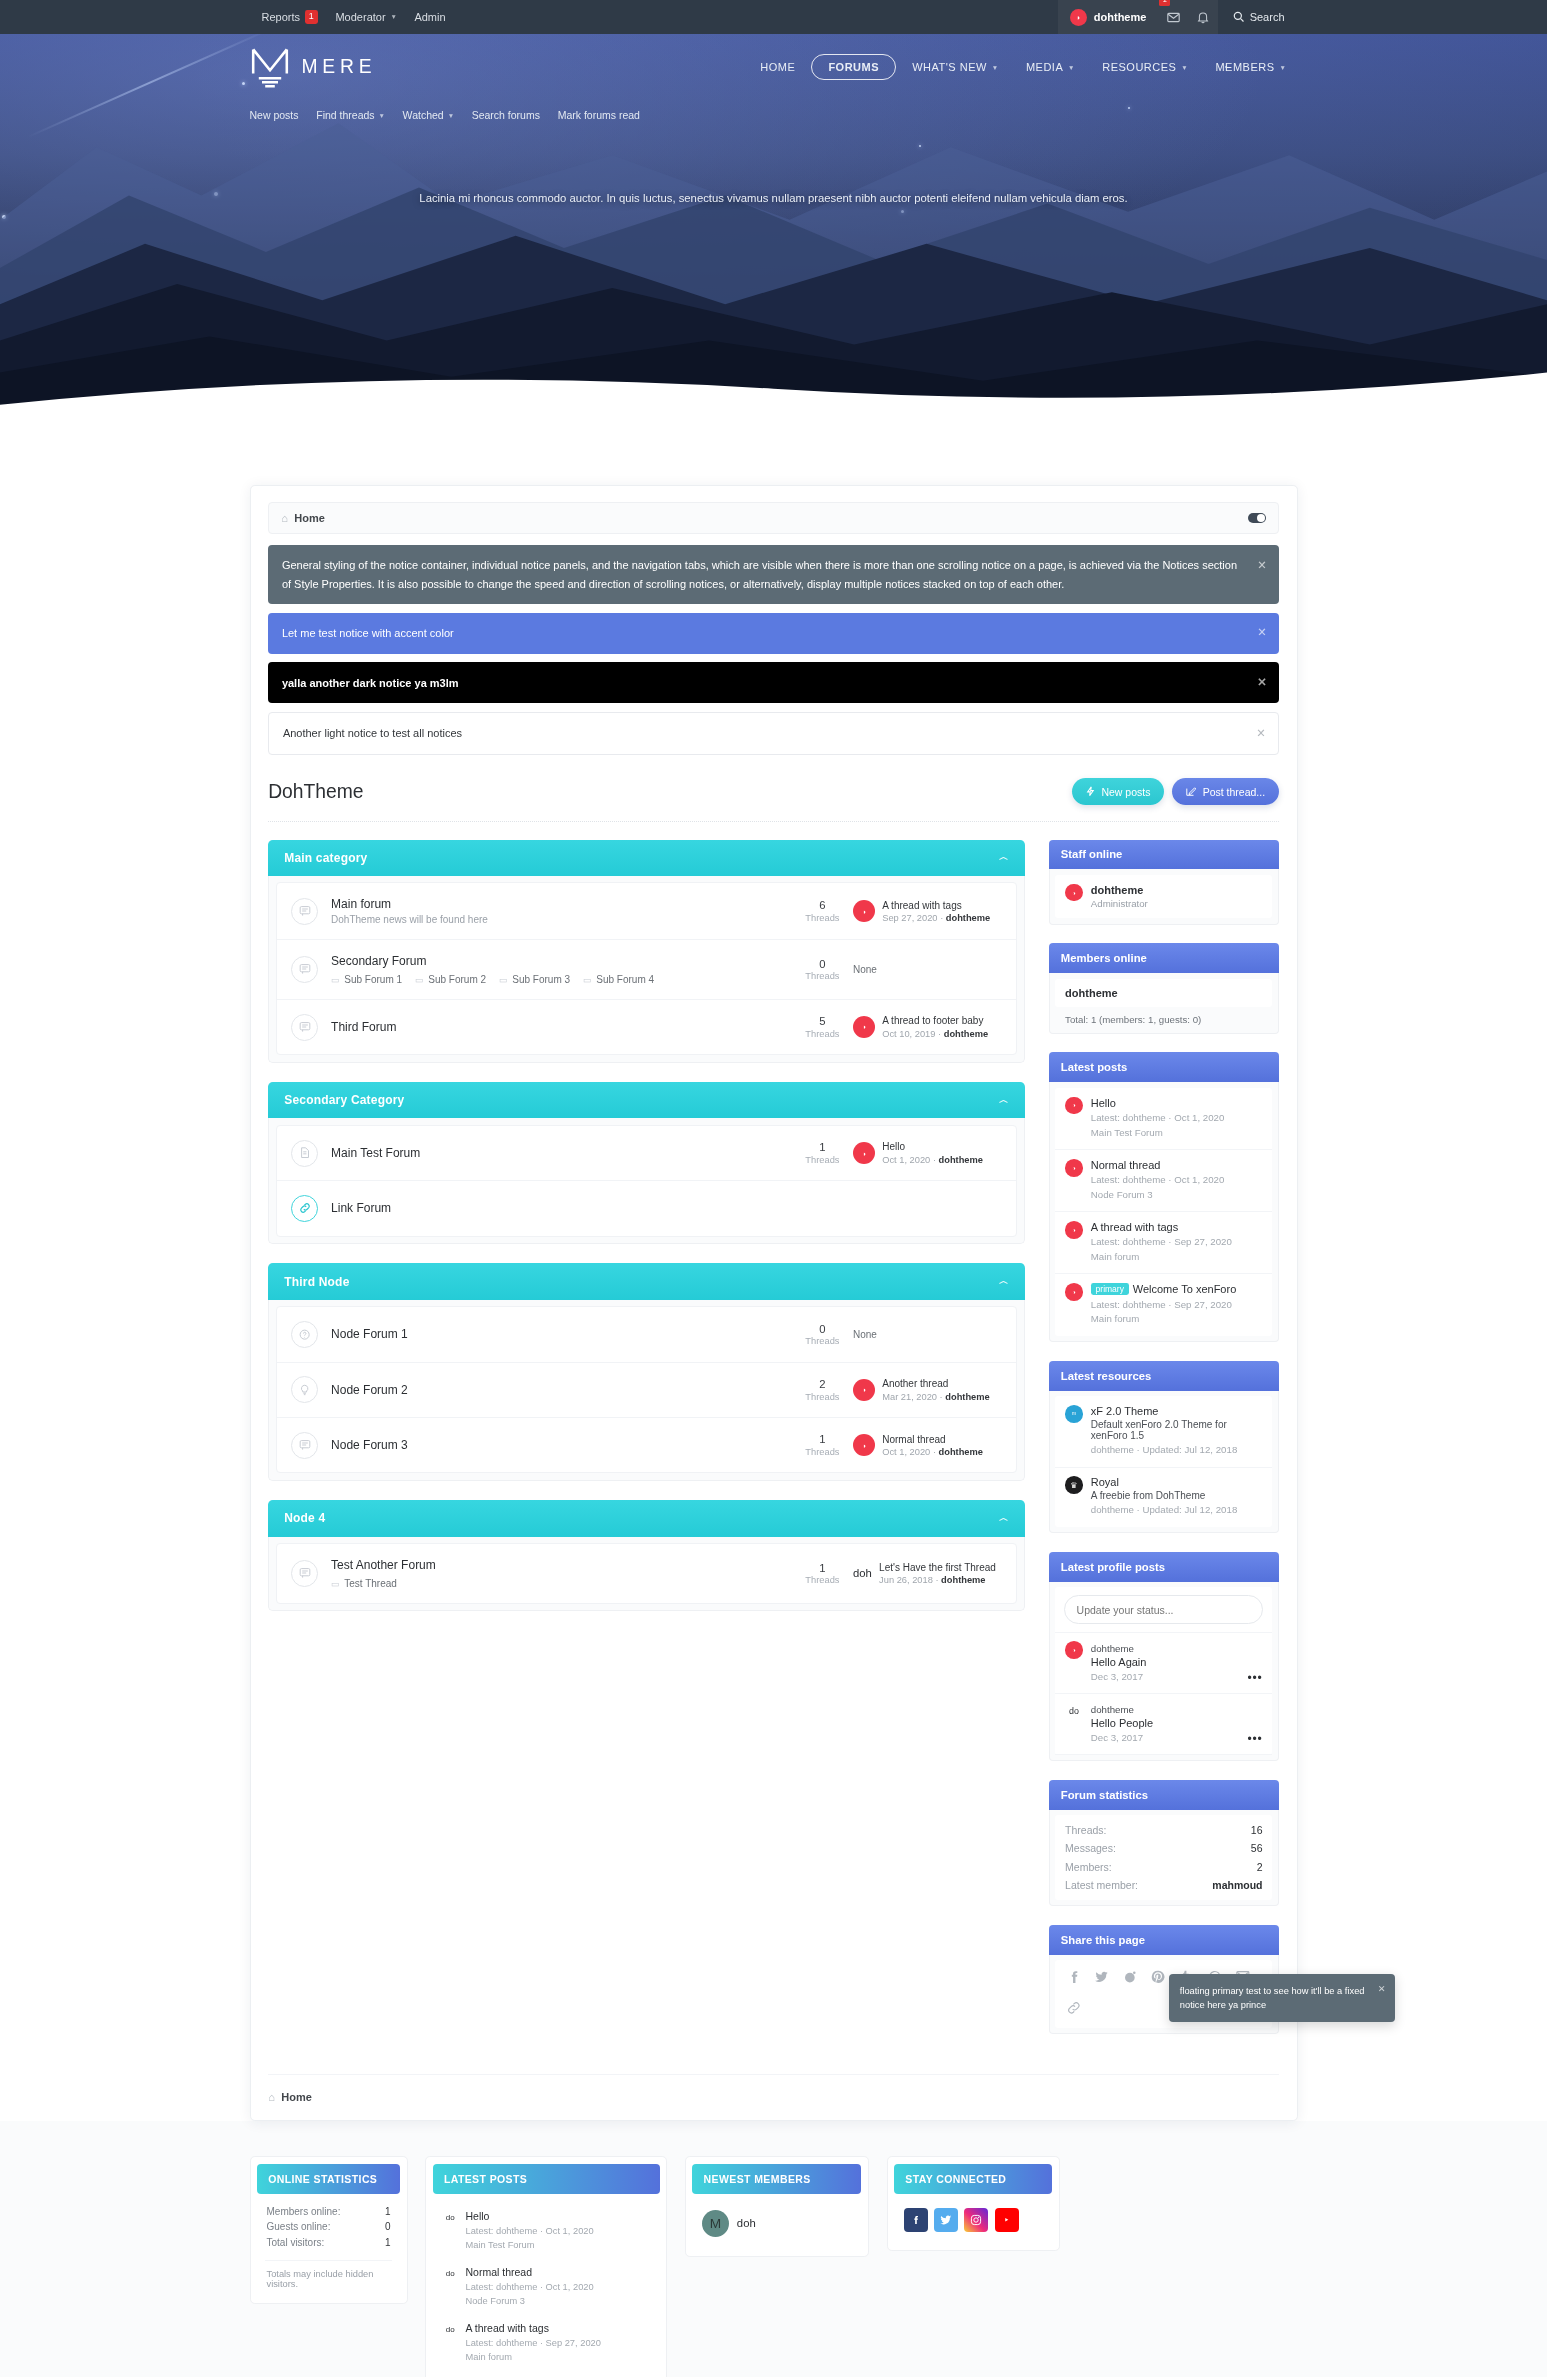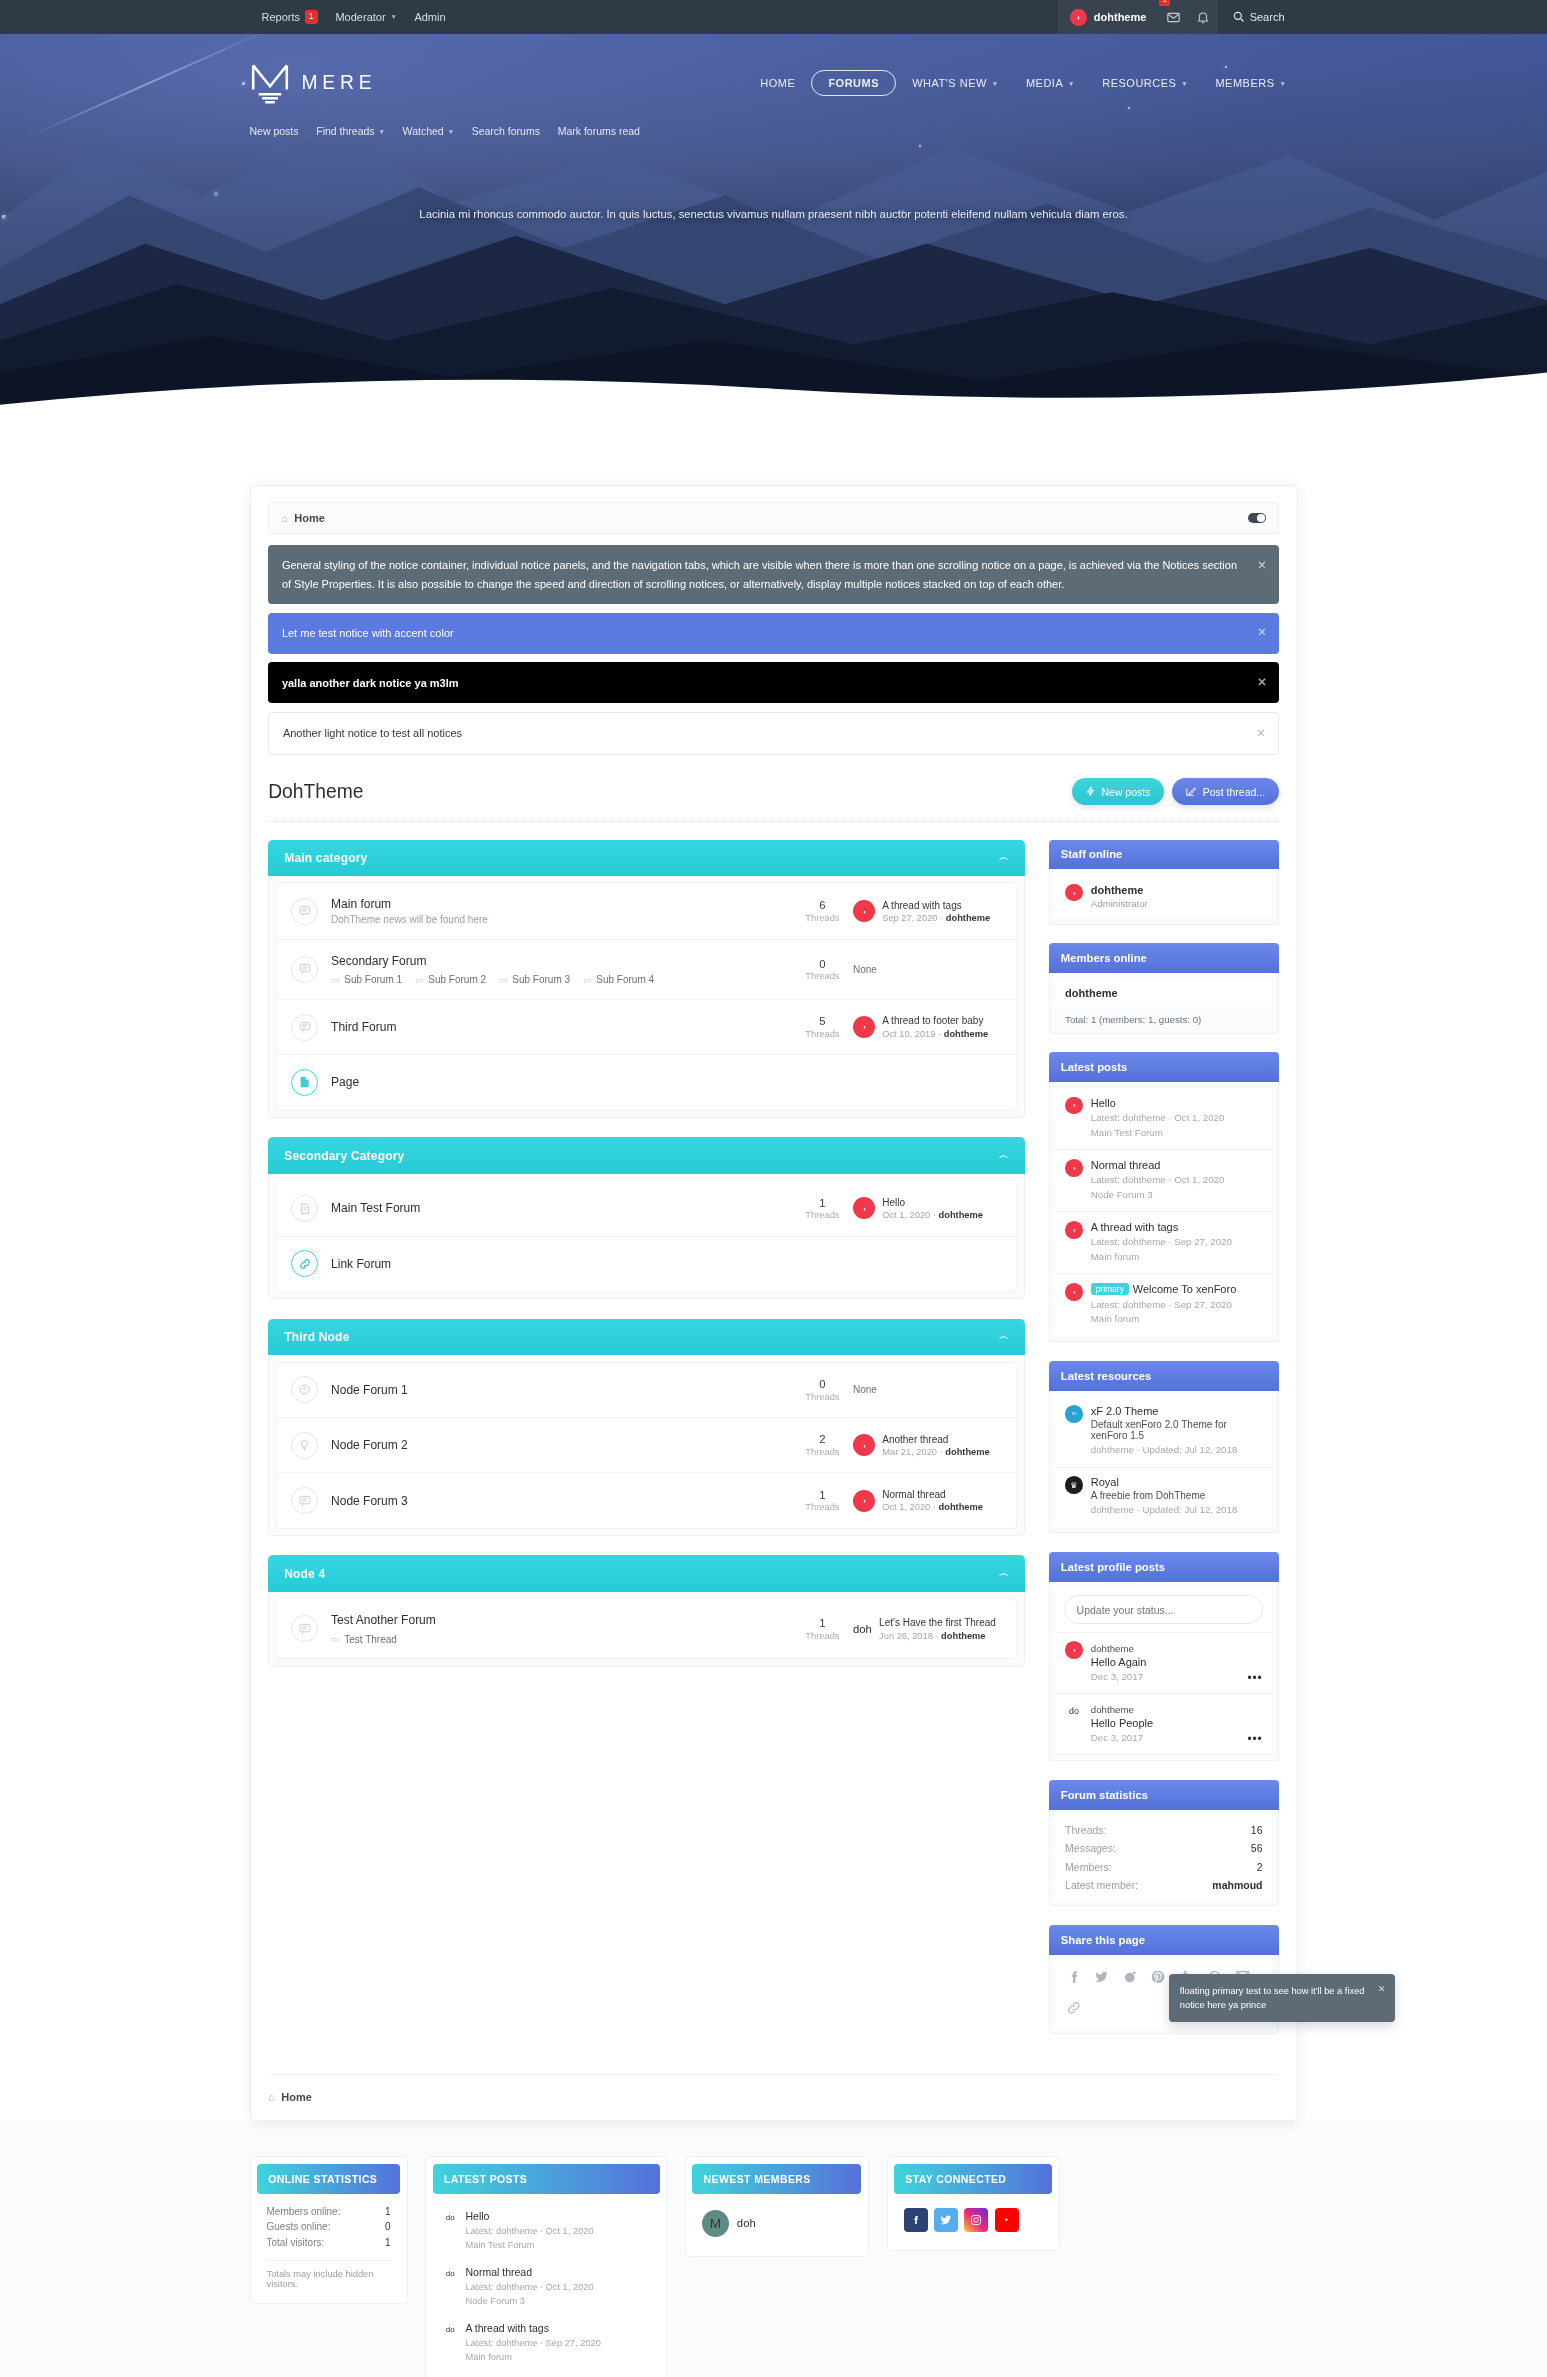--- a/index.html
+++ b/index.html
@@ -84,21 +84,21 @@
       radial-gradient(ellipse at 78% 8%, rgba(90,110,180,.35), transparent 60%),
       linear-gradient(180deg,#3c4f92 0%, #354676 30%, #25304f 60%, #151d32 100%);
   }
   .star { position:absolute; width:3.2px; height:3.2px; border-radius:50%; background:rgba(210,225,255,.9); box-shadow:0 0 4px rgba(190,215,255,.9); }
   .streak { position:absolute; height:1.6px; background:linear-gradient(90deg,transparent,rgba(185,205,245,.55),transparent); transform:rotate(-24deg); }
   .mtn { position:absolute; bottom:0; left:0; width:100%; }
   .hero-content {
     position: relative; z-index: 10;
     width: 1048px; margin: 0 auto;
   }
-  .hero-head { display:flex; align-items:center; padding-top: 28px; }
+  .hero-head { display:flex; align-items:center; padding-top: 12px; }
   .logo { display:flex; align-items:center; gap: 12px; }
   .logo-mark { width: 40px; height: 42px; }
   .logo-text {
     color:#fff; font-size: 19.3px; letter-spacing: 4.8px; font-weight: 400;
   }
   .mainnav { margin-left:auto; display:flex; align-items:center; gap: 4.8px; }
   .nav-item {
     color:#e9eef6; font-size: 11px; letter-spacing: 0.5px;
     padding: 7.3px 11.3px; display:flex; align-items:center; gap:4.8px;
     text-transform: uppercase;
@@ -626,33 +626,20 @@
                 </div>
                 <div class="node-last">
                   <span class="lp-av">◑</span>
                   <div>
                     <div class="lp-title">A thread to footer baby</div>
                     <div class="lp-meta"><span>Oct 10, 2019</span> · <b>dohtheme</b></div>
                   </div>
                 </div>
               </div>
 
-              <div class="node">
-                <span class="node-ico cyan">
-                  <svg width="10.5" height="12" viewBox="0 0 13 15" fill="currentColor">
-                      <path d="M2 1h6l4 4v9H2z" opacity=".9"></path>
-                      <path d="M8 1v4h4" fill="#fff" opacity=".6"></path>
-                    </svg>
-                </span>
-                <div class="node-main">
-                  <div class="node-title">Page</div>
-                </div>
-                <div class="node-stats"></div>
-                <div class="node-last"></div>
-              </div>
             </div>
           </div>
         </div>
 
         <div class="block">
           <div class="block-head">
             <span>Secondary Category</span>
             <span class="chev">︿</span>
           </div>
           <div class="block-body">

